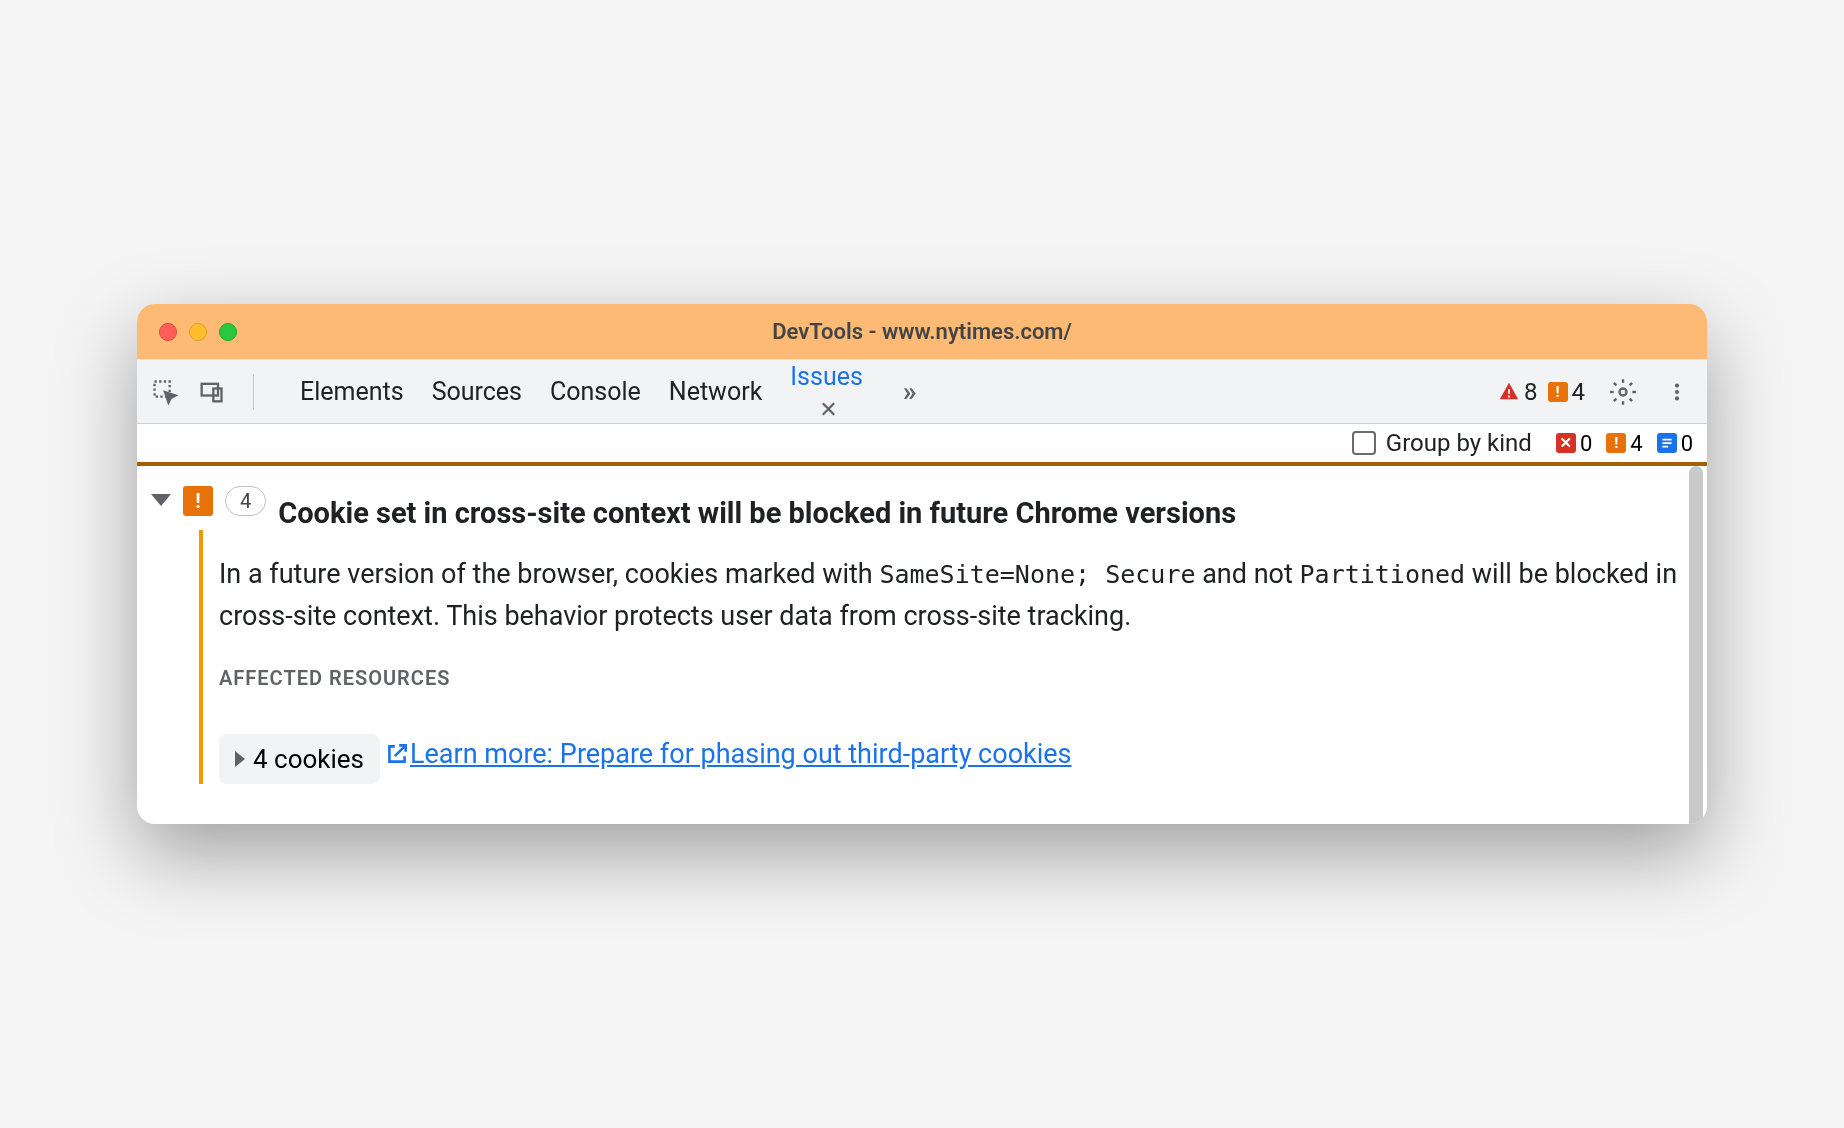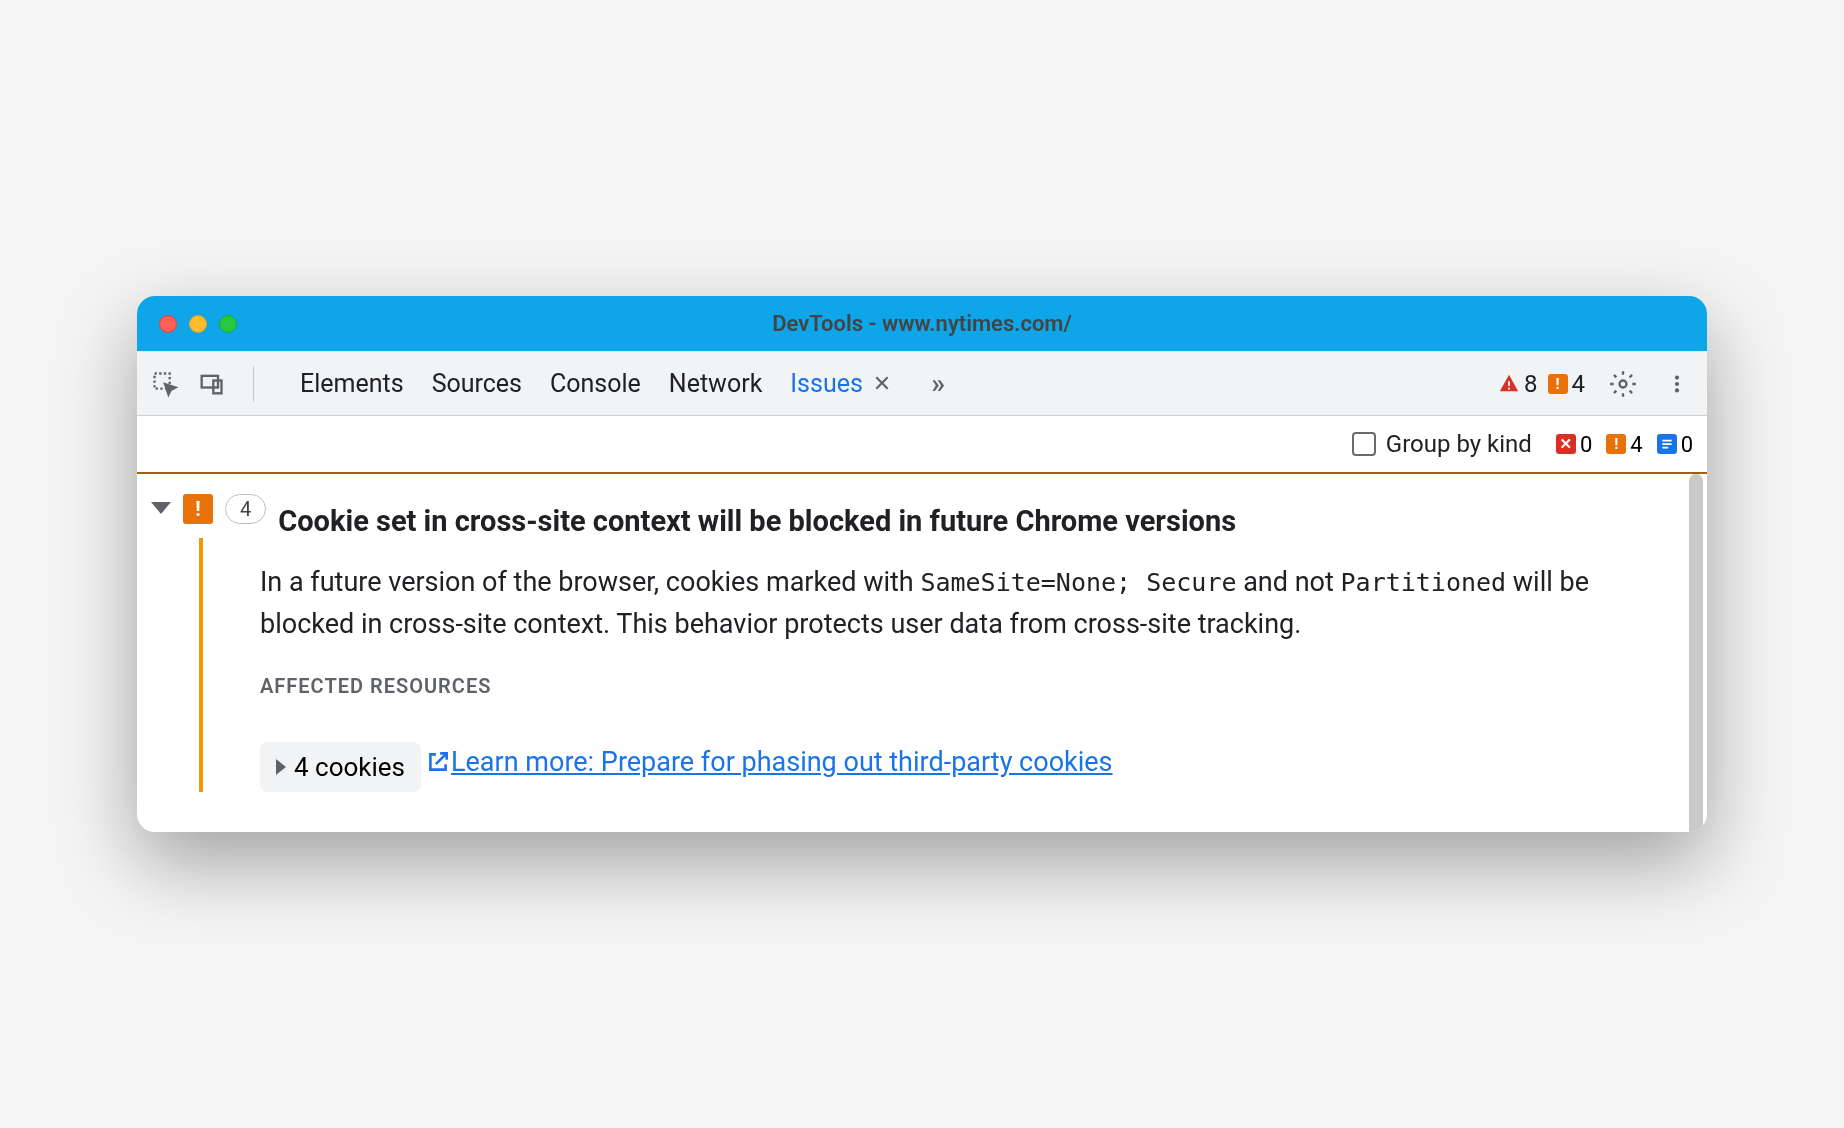--- a/index.html
+++ b/index.html
@@ -15,21 +15,21 @@
     .window {
       width: 1570px;
       background: #fff;
       border-radius: 18px;
       box-shadow: 0 30px 80px rgba(0,0,0,0.35);
       overflow: hidden;
       position: relative;
     }
     .titlebar {
       height: 56px;
-      background: #0ea5e9;
+      background: #fdba74;
       display: flex;
       align-items: center;
       justify-content: center;
       position: relative;
       border-bottom: 1px solid #e5e5e5;
     }
     .traffic-lights {
       position: absolute;
       left: 22px;
       top: 50%;
@@ -83,21 +83,21 @@
       margin-left: 18px;
     }
     .tab {
       font-size: 25px;
       color: #202124;
       cursor: pointer;
       display: flex;
       align-items: center;
       gap: 6px;
     }
-    .tab.active { color: #1a73e8; }
+    .tab.active { color: #1a73e8; flex-direction: column; }
     .tab-close {
       font-size: 22px;
       color: #5f6368;
       margin-left: 4px;
     }
     .tabs-more {
       margin-left: 12px;
       font-size: 28px;
       color: #5f6368;
       font-weight: 600;
@@ -121,22 +121,22 @@
       width: 32px; height: 32px;
       display: flex; align-items: center; justify-content: center;
       color: #5f6368;
       cursor: pointer;
       margin-left: 12px;
     }
     .filterbar {
       display: flex;
       align-items: center;
       justify-content: flex-end;
-      height: 58px;
-      border-bottom: 2px solid #a16207;
+      height: 42px;
+      border-bottom: 4px solid #a16207;
       padding: 0 14px;
       gap: 24px;
     }
     .filter-check {
       display: flex;
       align-items: center;
       gap: 10px;
       font-size: 24px;
       color: #202124;
       cursor: pointer;
@@ -222,21 +222,21 @@
     }
     .issue-title {
       font-size: 29px;
       font-weight: 700;
       color: #202124;
       margin-top: 12px;
     }
     .issue-body {
       margin-left: 54px;
       border-left: 4px solid #f29900;
-      padding-left: 57px;
+      padding-left: 16px;
       padding-top: 24px;
     }
     .issue-p {
       font-size: 27px;
       line-height: 1.55;
       color: #202124;
       margin-bottom: 28px;
     }
     .issue-p code {
       font-family: ui-monospace, Menlo, Consolas, monospace;

